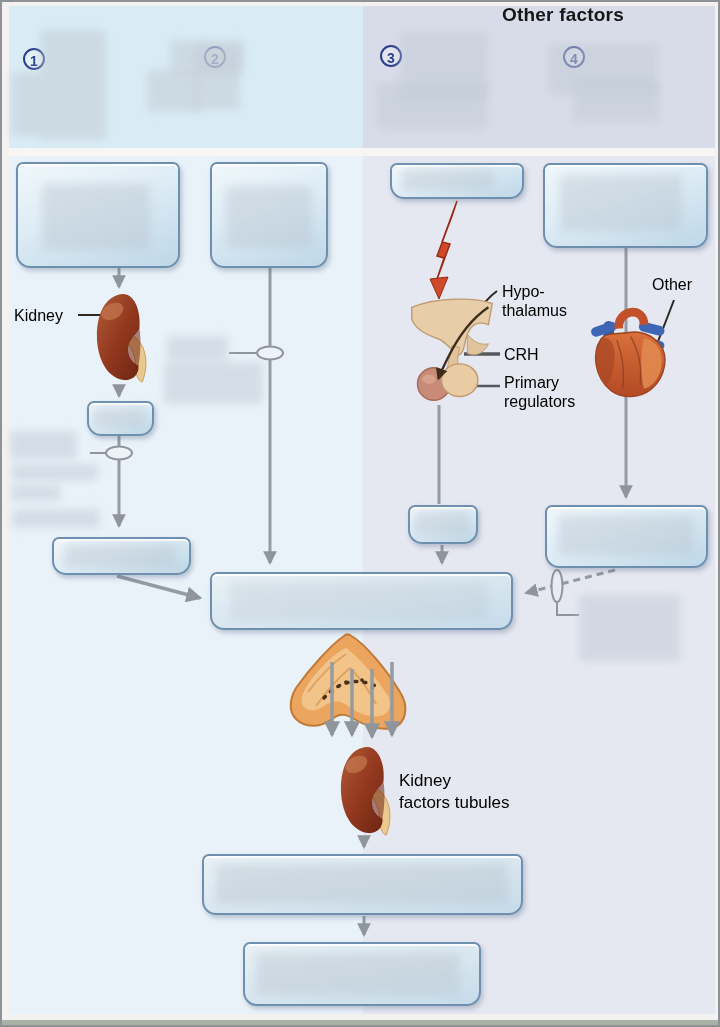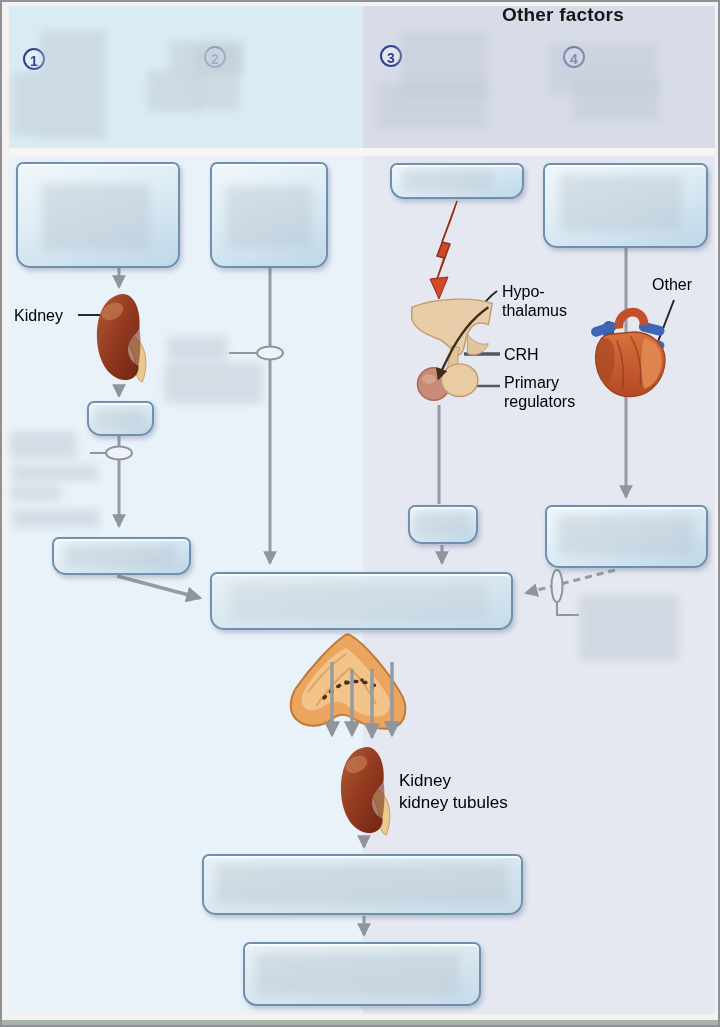--- a/index.html
+++ b/index.html
@@ -208,15 +208,15 @@
   </svg>
 
   <div class="lbl" style="left:12px;top:304px;">Kidney</div>
   <div class="lbl" style="left:500px;top:280px;">Hypo-</div>
   <div class="lbl" style="left:500px;top:299px;">thalamus</div>
   <div class="lbl" style="left:502px;top:343px;text-align:center;">CRH</div>
   <div class="lbl" style="left:502px;top:371px;">Primary</div>
   <div class="lbl" style="left:502px;top:390px;">regulators</div>
   <div class="lbl" style="left:650px;top:273px;">Other</div>
   <div class="lbl big" style="left:397px;top:768px;">Kidney</div>
-  <div class="lbl big" style="left:397px;top:790px;">kidney tubules</div>
+  <div class="lbl big" style="left:397px;top:790px;">factors tubules</div>
 
 </div>
 
 </body></html>

